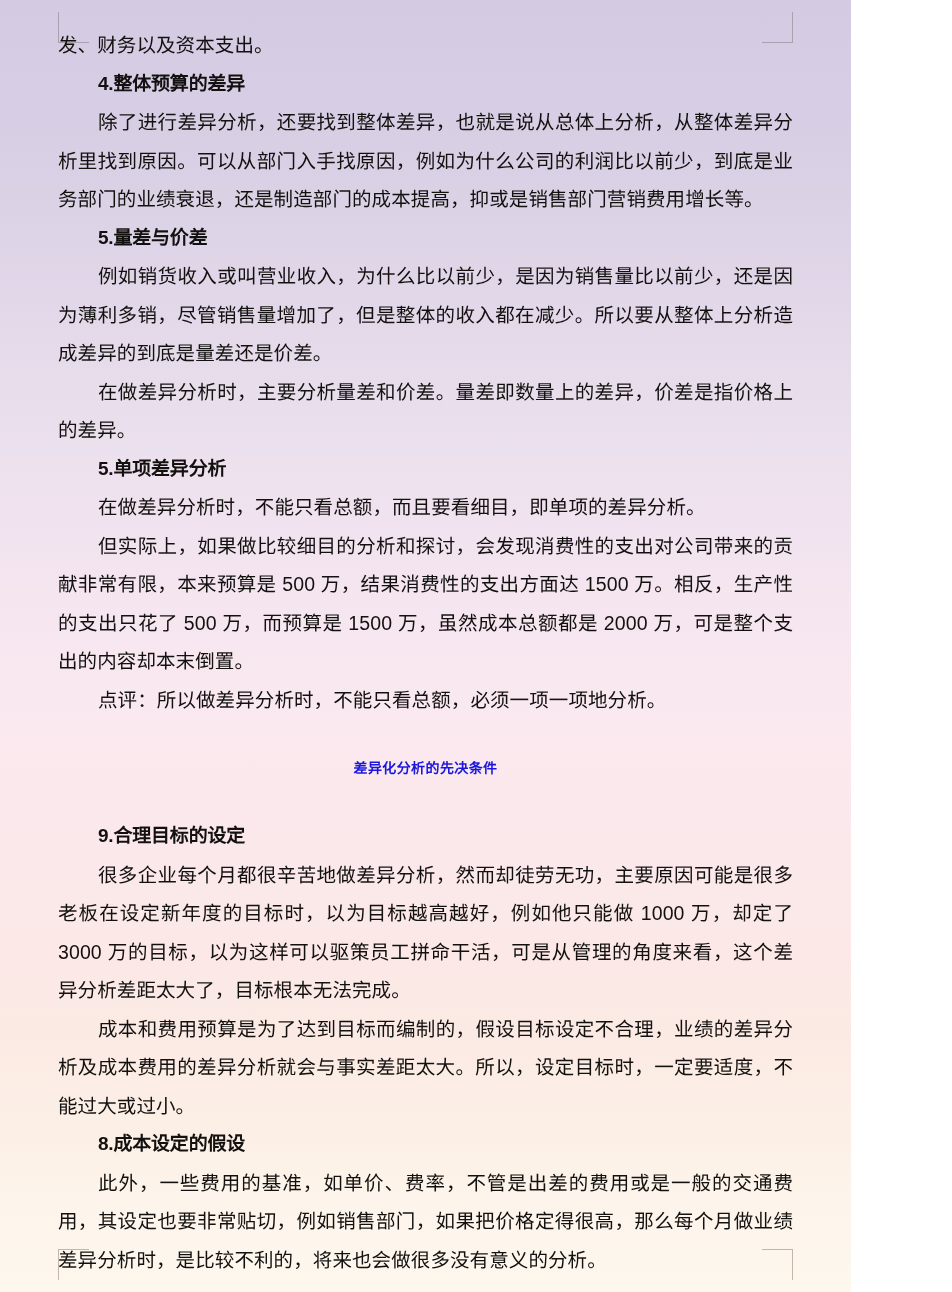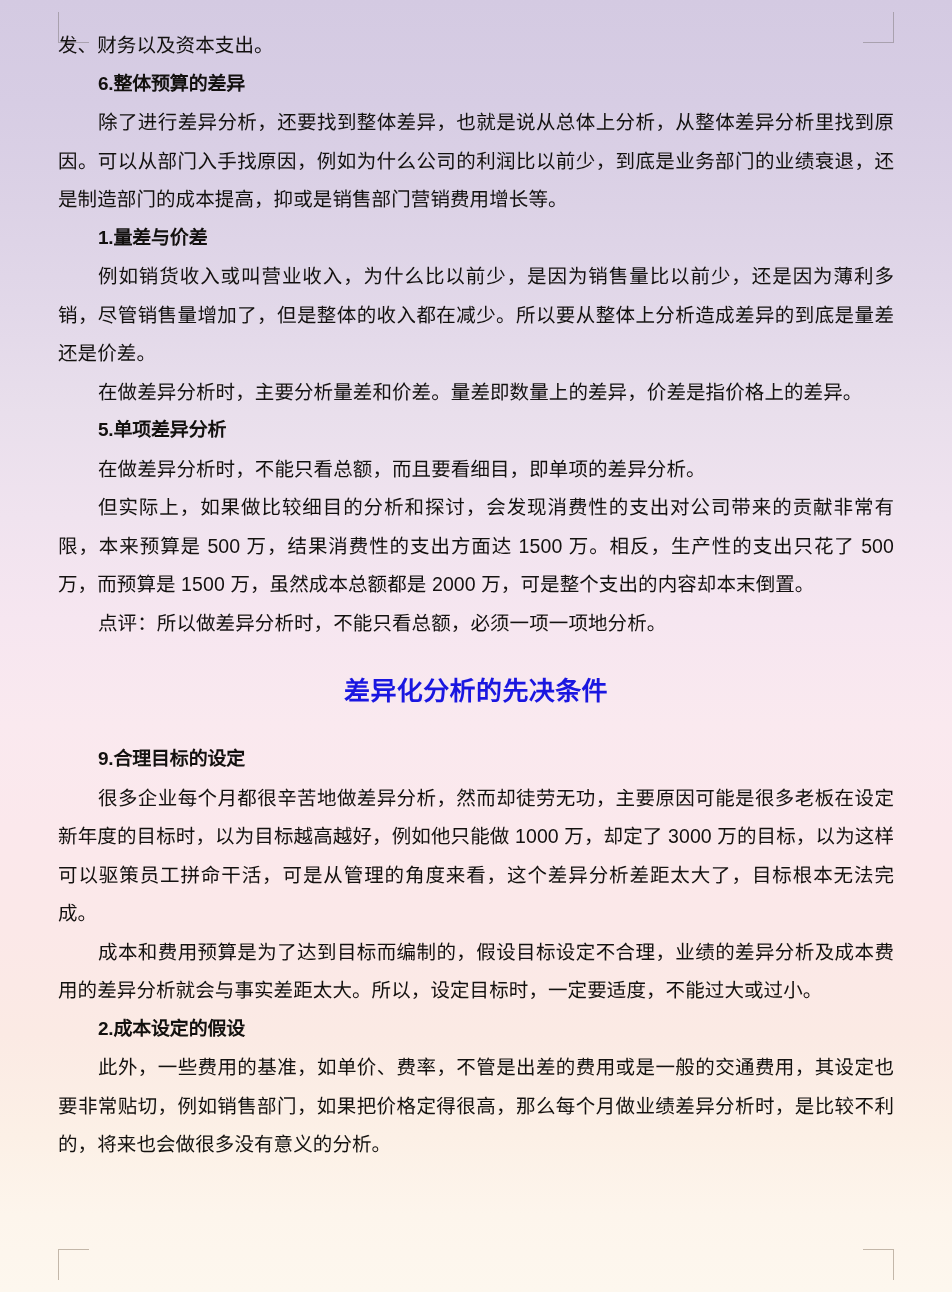--- a/index.html
+++ b/index.html
@@ -8,21 +8,21 @@
     padding: 0;
   }
   body {
     width: 952px;
     height: 1292px;
     overflow: hidden;
     font-family: "Liberation Sans", "DejaVu Sans", sans-serif;
   }
   .page {
     position: relative;
-    width: 952px;
+    width: 851px;
     height: 1292px;
     box-sizing: border-box;
     background: linear-gradient(to bottom,
         #d4cae2 0%,
         #d7cde4 8%,
         #dcd2e6 16%,
         #e2d8e9 24%,
         #e9dfec 32%,
         #f0e3ef 40%,
         #f6e6f0 48%,
@@ -87,21 +87,21 @@
 
   .case-label {
     font-size: 19px;
     line-height: 38.5px;
     font-weight: 700;
     text-indent: 40px;
     color: #e8121c;
   }
 
   .section-title {
-    font-size: 26px;
+    font-size: 14px;
     line-height: 38px;
     font-weight: 700;
     text-align: center;
     color: #1a16e0;
     letter-spacing: 0.4px;
     margin-top: 30px;
     margin-bottom: 30px;
   }
 </style>
 </head>
@@ -109,30 +109,30 @@
 
 <div class="page">
 
   <div class="crop tl"></div>
   <div class="crop tr"></div>
   <div class="crop bl"></div>
   <div class="crop br"></div>
 
   <div class="content" id="content">
       <p class="para">发、财务以及资本支出。</p>
-      <h3 class="sub-head">6.整体预算的差异</h3>
+      <h3 class="sub-head">4.整体预算的差异</h3>
       <p class="para indent">除了进行差异分析，还要找到整体差异，也就是说从总体上分析，从整体差异分析里找到原因。可以从部门入手找原因，例如为什么公司的利润比以前少，到底是业务部门的业绩衰退，还是制造部门的成本提高，抑或是销售部门营销费用增长等。</p>
-      <h3 class="sub-head">1.量差与价差</h3>
+      <h3 class="sub-head">5.量差与价差</h3>
       <p class="para indent">例如销货收入或叫营业收入，为什么比以前少，是因为销售量比以前少，还是因为薄利多销，尽管销售量增加了，但是整体的收入都在减少。所以要从整体上分析造成差异的到底是量差还是价差。</p>
       <p class="para indent">在做差异分析时，主要分析量差和价差。量差即数量上的差异，价差是指价格上的差异。</p>
       <h3 class="sub-head">5.单项差异分析</h3>
       <p class="para indent">在做差异分析时，不能只看总额，而且要看细目，即单项的差异分析。</p>
       <p class="para indent">但实际上，如果做比较细目的分析和探讨，会发现消费性的支出对公司带来的贡献非常有限，本来预算是 500 万，结果消费性的支出方面达 1500 万。相反，生产性的支出只花了 500 万，而预算是 1500 万，虽然成本总额都是 2000 万，可是整个支出的内容却本末倒置。</p>
       <p class="para indent">点评：所以做差异分析时，不能只看总额，必须一项一项地分析。</p>
       <h2 class="section-title">差异化分析的先决条件</h2>
       <h3 class="sub-head">9.合理目标的设定</h3>
       <p class="para indent">很多企业每个月都很辛苦地做差异分析，然而却徒劳无功，主要原因可能是很多老板在设定新年度的目标时，以为目标越高越好，例如他只能做 1000 万，却定了 3000 万的目标，以为这样可以驱策员工拼命干活，可是从管理的角度来看，这个差异分析差距太大了，目标根本无法完成。</p>
       <p class="para indent">成本和费用预算是为了达到目标而编制的，假设目标设定不合理，业绩的差异分析及成本费用的差异分析就会与事实差距太大。所以，设定目标时，一定要适度，不能过大或过小。</p>
-      <h3 class="sub-head">2.成本设定的假设</h3>
+      <h3 class="sub-head">8.成本设定的假设</h3>
       <p class="para indent">此外，一些费用的基准，如单价、费率，不管是出差的费用或是一般的交通费用，其设定也要非常贴切，例如销售部门，如果把价格定得很高，那么每个月做业绩差异分析时，是比较不利的，将来也会做很多没有意义的分析。</p>
     </div>
 
 </div>
 
 </body></html>

